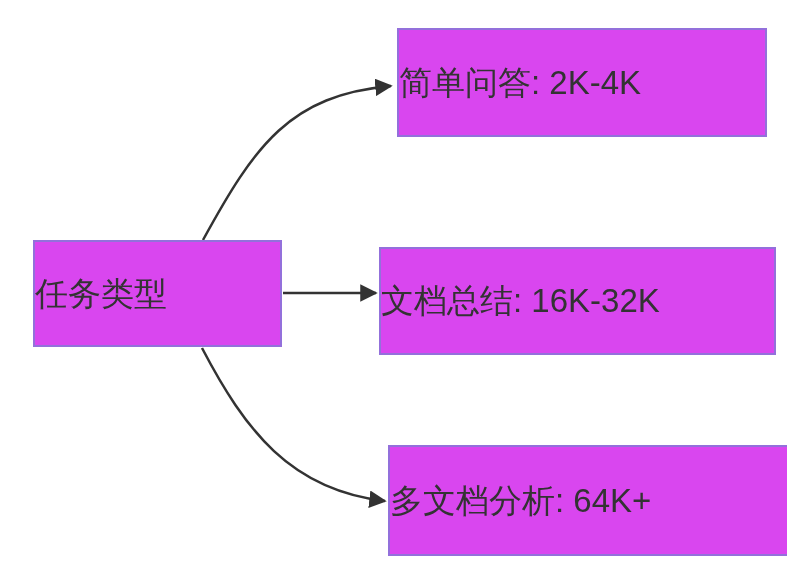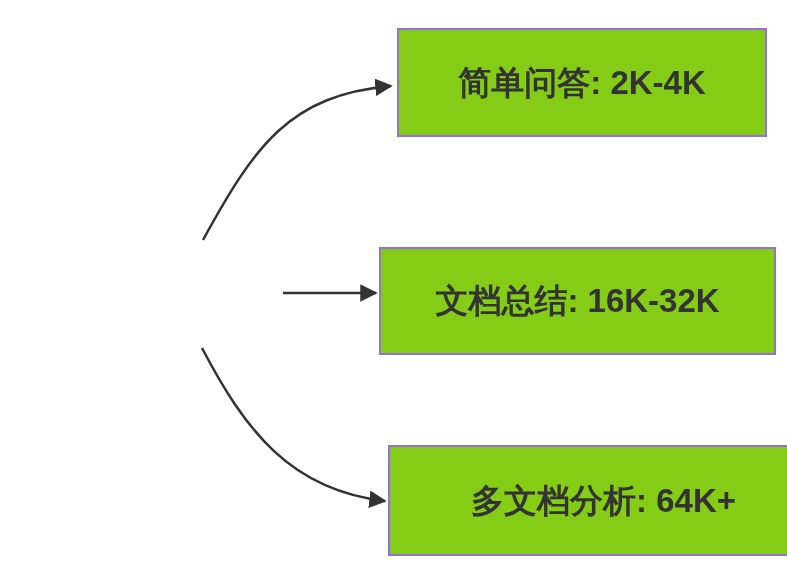--- a/index.html
+++ b/index.html
@@ -17,32 +17,30 @@
   }
   .edge-layer {
     position: absolute;
     left: 0;
     top: 0;
     width: 787px;
     height: 572px;
   }
   .node {
     position: absolute;
-    background: #84cc16;
+    background: #d946ef;
     border: 2px solid #9370DB;
     box-sizing: border-box;
     display: flex;
     align-items: center;
-    justify-content: center;
     color: #333333;
     font-size: 33px;
     line-height: 1.2;
     text-align: center;
     white-space: nowrap;
-    font-weight: bold;
   }
   .node-root   { left: 33px;  top: 240px; width: 249px; height: 107px; }
   .node-child1 { left: 397px; top: 28px;  width: 370px; height: 109px; }
   .node-child2 { left: 379px; top: 239px; width: 397px; height: 108px; margin-top: 8px; }
   .node-child3 { left: 388px; top: 445px; width: 431px; height: 111px; }
 </style>
 </head>
 <body>
 
 <div class="canvas">
@@ -51,20 +49,23 @@
     <defs>
       <marker id="arrowhead" viewBox="0 0 10 10" refX="9" refY="5" markerWidth="7" markerHeight="7" orient="auto-start-reverse">
         <path d="M0,0 L10,5 L0,10 z" fill="#333333"></path>
       </marker>
     </defs>
     <path d="M203,240 C255,145 290,95 391,86" fill="none" stroke="#333333" stroke-width="2.5" marker-end="url(#arrowhead)"></path>
     <path d="M283,293 L376,293" fill="none" stroke="#333333" stroke-width="2.5" marker-end="url(#arrowhead)"></path>
     <path d="M202,348 C245,430 290,490 385,501" fill="none" stroke="#333333" stroke-width="2.5" marker-end="url(#arrowhead)"></path>
   </svg>
 
+  <div class="node node-root">
+    <span>任务类型</span>
+  </div>
 
   <div class="node node-child1">
     <span>简单问答: 2K-4K</span>
   </div>
 
   <div class="node node-child2">
     <span>文档总结: 16K-32K</span>
   </div>
 
   <div class="node node-child3">

